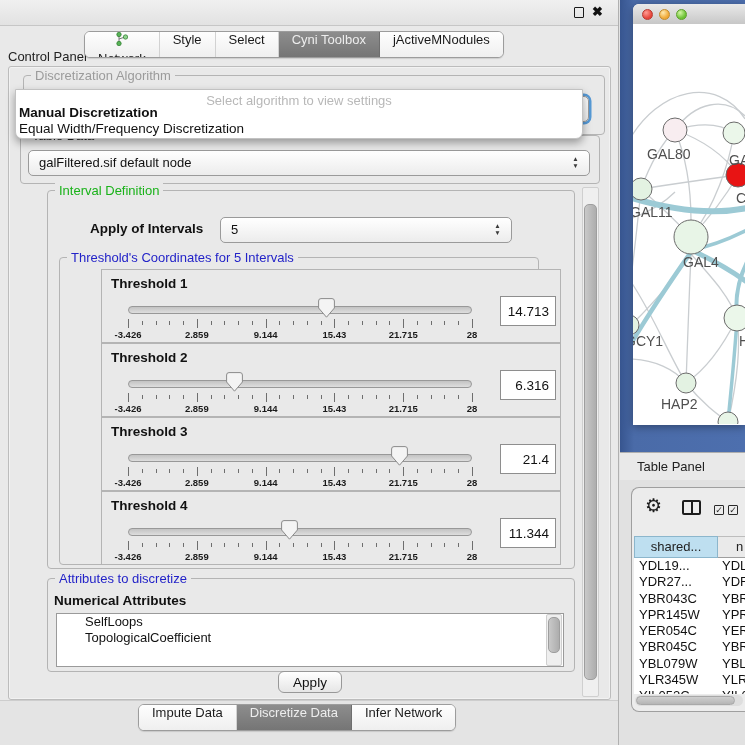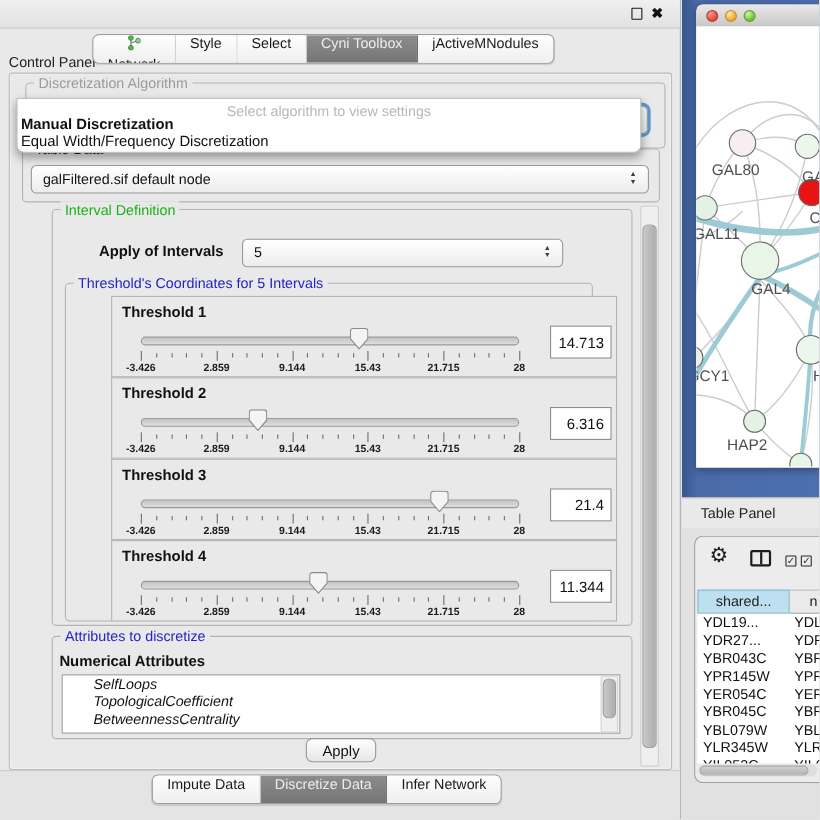--- a/index.html
+++ b/index.html
@@ -45,21 +45,21 @@
   .thumb{position:absolute;top:28px;width:17px;height:20px;}
   .ticks{position:absolute;left:26px;top:49px;width:344px;height:10px;}
   .tick{position:absolute;top:0;width:1px;background:#6e6e6e;}
   .tick.minor{height:4px;top:2px;}
   .tick.major{height:9px;}
   .ticklbl{position:absolute;top:59px;font-size:9.5px;font-weight:bold;color:#1a1a1a;transform:translateX(-50%);white-space:nowrap;}
   .thr-value{position:absolute;left:398px;top:26px;width:56px;height:30px;background:#fff;border:1px solid #8e8e8e;font-size:13.5px;color:#111;line-height:30px;text-align:right;padding-right:6px;box-sizing:border-box;}
   
   .attr-label{position:absolute;left:6px;top:14px;font-size:13.5px;font-weight:bold;color:#111;}
   .attr-list{position:absolute;left:8px;top:34px;width:506px;height:52px;background:#fff;border:1px solid #9a9a9a;overflow:hidden;}
-  .attr-item{font-size:13px;line-height:16px;padding-left:28px;color:#111;white-space:nowrap;font-style:italic;}
+  .attr-item{font-size:13px;line-height:16px;padding-left:28px;color:#111;white-space:nowrap;}
   .vscroll{position:absolute;background:#efefef;border:1px solid #cfcfcf;border-radius:2px;}
   .vscroll .vthumb{position:absolute;left:1px;right:1px;background:linear-gradient(90deg,#c9c9c9,#adadad);border-radius:5px;border:1px solid #9e9e9e;}
   .apply-btn{position:absolute;left:269px;top:604px;width:64px;height:22px;background:linear-gradient(#ffffff,#e6e6e6);border:1px solid #989898;border-radius:6px;font-size:13.5px;color:#111;font-family:"Liberation Sans",sans-serif;}
   .cp-bottom{position:absolute;left:0;top:700px;width:618px;height:45px;background:#e4e4e4;border-top:1px solid #cdcdcd;}
   
   .net-frame{position:absolute;left:620px;top:0;width:125px;height:452px;background:linear-gradient(90deg,#37558f 0,#4a6ba8 14px,#4d6fae 100%);}
   .mac-window{position:absolute;left:13px;top:4px;right:0;bottom:27px;background:#fff;border-radius:6px 0 0 0;box-shadow:0 2px 8px rgba(0,0,0,.35);}
   .mac-titlebar{position:absolute;left:0;top:0;right:0;height:20px;background:linear-gradient(#e9e9e9,#c7c7c7);border-bottom:1px solid #a2a2a2;border-radius:6px 0 0 0;}
   .light{position:absolute;top:4.5px;width:11px;height:11px;border-radius:50%;box-sizing:border-box;}
   .light.red{left:9px;background:radial-gradient(circle at 35% 30%,#ff9d94,#e6453a 65%);border:1px solid #b63a31;}
@@ -327,21 +327,20 @@
             </div>
         </div>
       </div>
 
       <div class="group" style="left:38px;top:511px;width:526px;height:92px;overflow:visible;">
         <span class="gtitle blue">Attributes to discretize</span>
         <span class="attr-label">Numerical Attributes</span>
         <div class="attr-list" id="attrList">
             <div class="attr-item">SelfLoops</div>
             <div class="attr-item">TopologicalCoefficient</div>
-            <div class="attr-item">BetweennessCentrality</div>
           </div>
         <div class="vscroll" style="left:498px;top:35px;width:14px;height:50px;">
           <span class="vthumb" style="top:2px;height:34px;"></span>
         </div>
       </div>
 
       <button class="apply-btn">Apply</button>
 
       <div class="vscroll" style="left:573px;top:120px;width:15px;height:508px;">
         <span class="vthumb" style="top:16px;height:474px;"></span>

